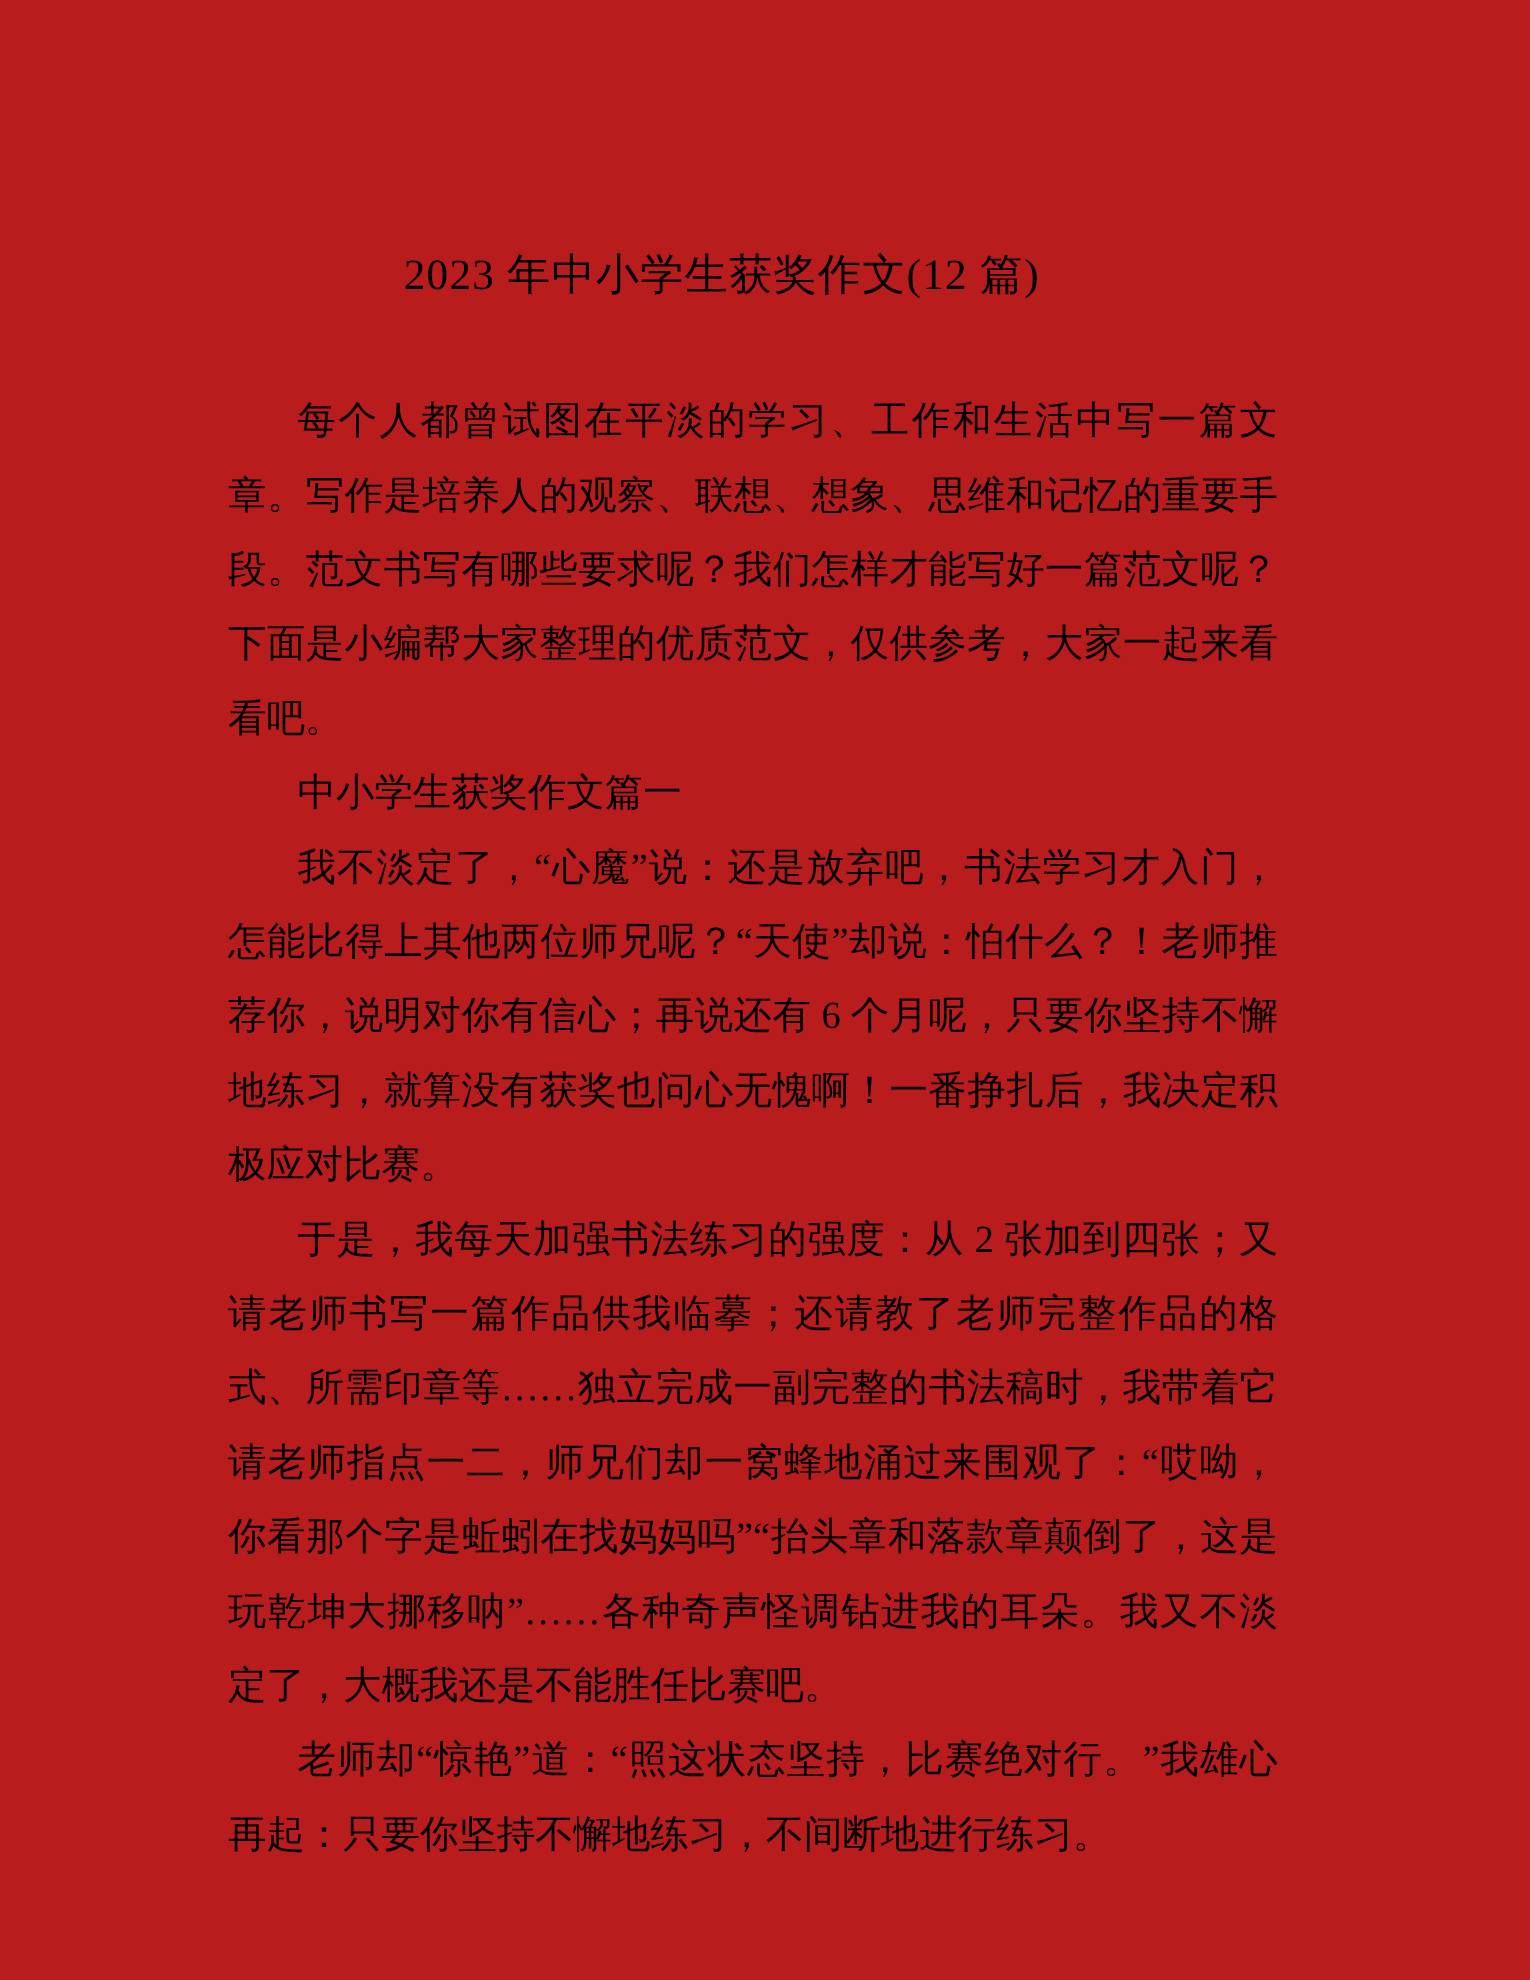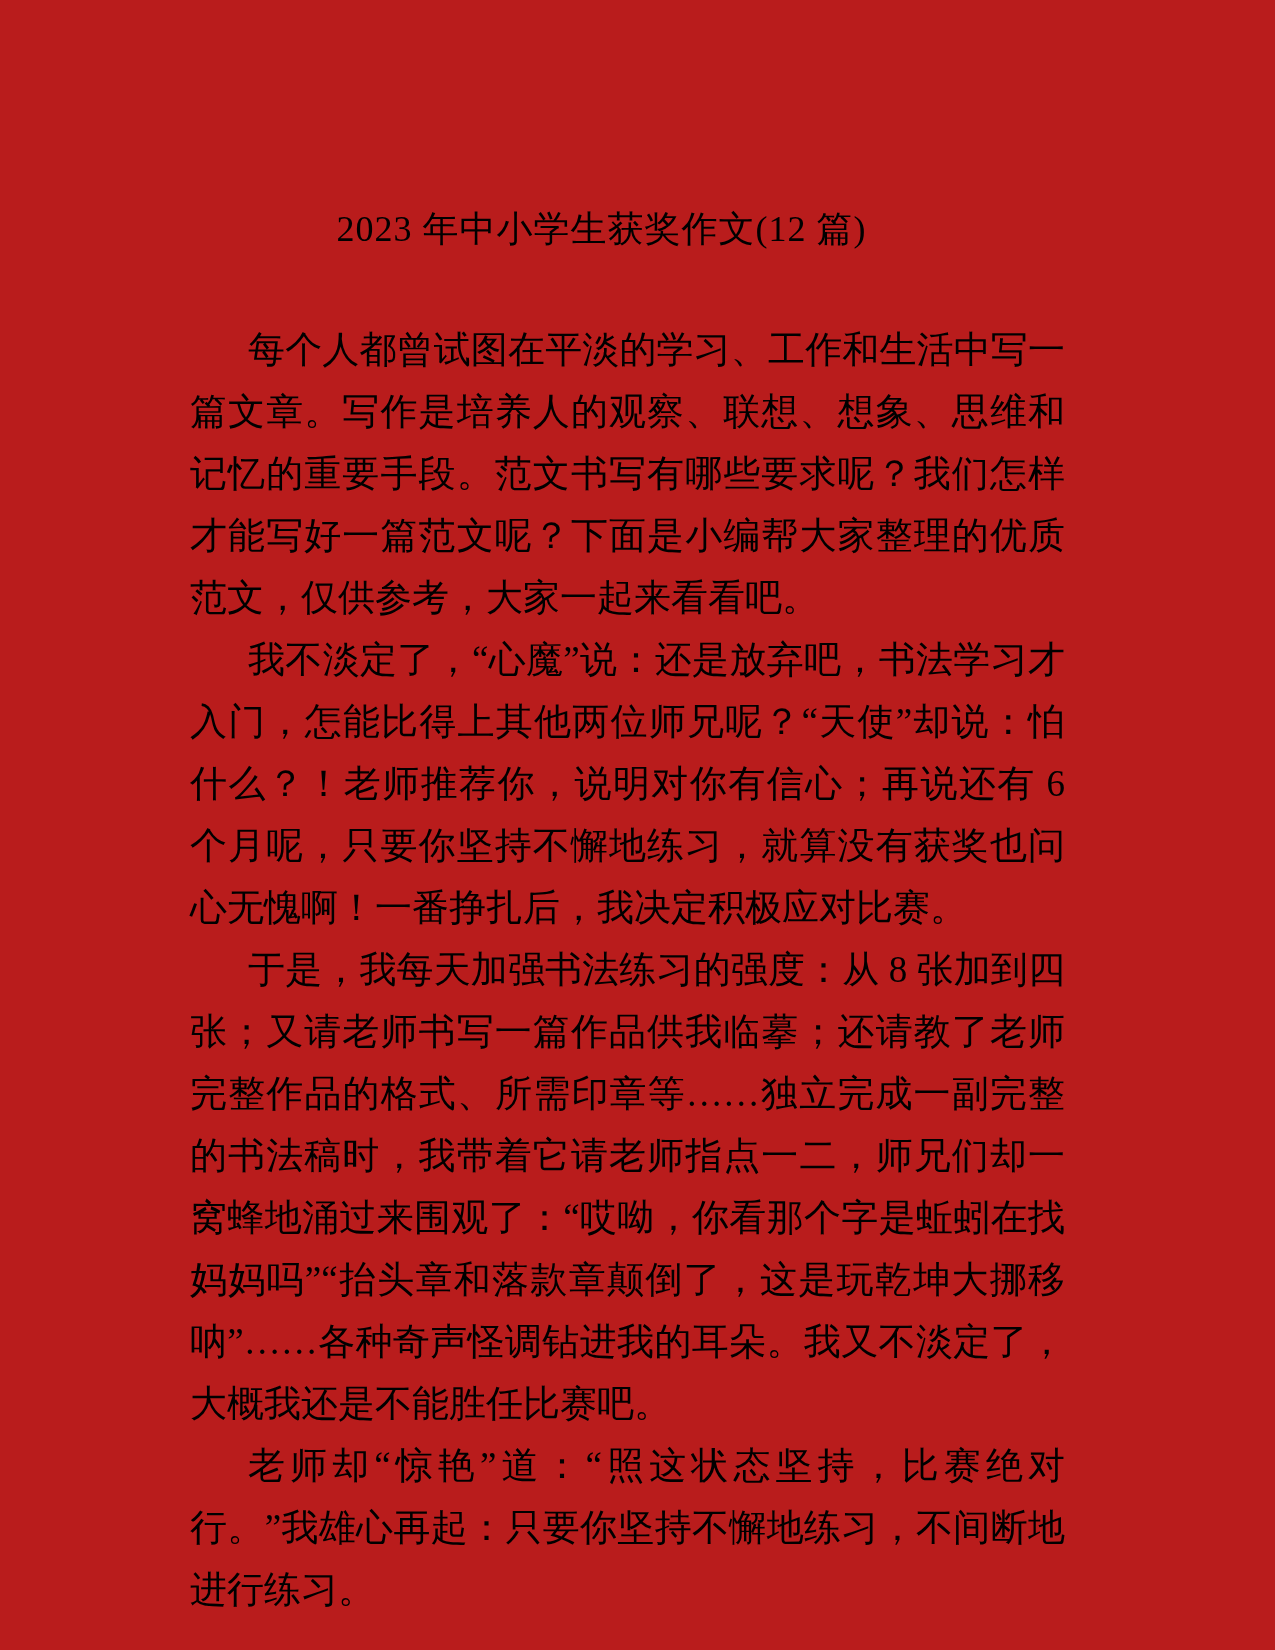--- a/index.html
+++ b/index.html
@@ -22,34 +22,35 @@
     text-align: center;
     font-size: 36px;
     line-height: 48px;
     font-weight: 400;
     letter-spacing: 1px;
     white-space: nowrap;
   }
   .doc-body {
     margin: 66px 0 0 190px;
     width: 875px;
-    font-size: 37px;
+    font-size: 32px;
     line-height: 62px;
     text-align: justify;
     text-justify: inter-ideograph;
   }
   .para {
     margin: 0;
     text-indent: 58px;
   }
 </style>
 </head>
 <body>
 
 <div class="page">
   <h1 class="doc-title">2023 年中小学生获奖作文(12 篇)</h1>
   <div class="doc-body">
       <p class="para">每个人都曾试图在平淡的学习、工作和生活中写一篇文章。写作是培养人的观察、联想、想象、思维和记忆的重要手段。范文书写有哪些要求呢？我们怎样才能写好一篇范文呢？下面是小编帮大家整理的优质范文，仅供参考，大家一起来看看吧。</p>
+      <p class="para">中小学生获奖作文篇一</p>
       <p class="para">我不淡定了，“心魔”说：还是放弃吧，书法学习才入门，怎能比得上其他两位师兄呢？“天使”却说：怕什么？！老师推荐你，说明对你有信心；再说还有 6 个月呢，只要你坚持不懈地练习，就算没有获奖也问心无愧啊！一番挣扎后，我决定积极应对比赛。</p>
-      <p class="para">于是，我每天加强书法练习的强度：从 8 张加到四张；又请老师书写一篇作品供我临摹；还请教了老师完整作品的格式、所需印章等……独立完成一副完整的书法稿时，我带着它请老师指点一二，师兄们却一窝蜂地涌过来围观了：“哎呦，你看那个字是蚯蚓在找妈妈吗”“抬头章和落款章颠倒了，这是玩乾坤大挪移呐”……各种奇声怪调钻进我的耳朵。我又不淡定了，大概我还是不能胜任比赛吧。</p>
+      <p class="para">于是，我每天加强书法练习的强度：从 2 张加到四张；又请老师书写一篇作品供我临摹；还请教了老师完整作品的格式、所需印章等……独立完成一副完整的书法稿时，我带着它请老师指点一二，师兄们却一窝蜂地涌过来围观了：“哎呦，你看那个字是蚯蚓在找妈妈吗”“抬头章和落款章颠倒了，这是玩乾坤大挪移呐”……各种奇声怪调钻进我的耳朵。我又不淡定了，大概我还是不能胜任比赛吧。</p>
       <p class="para">老师却“惊艳”道：“照这状态坚持，比赛绝对行。”我雄心再起：只要你坚持不懈地练习，不间断地进行练习。</p>
     </div>
 </div>
 
 </body></html>

